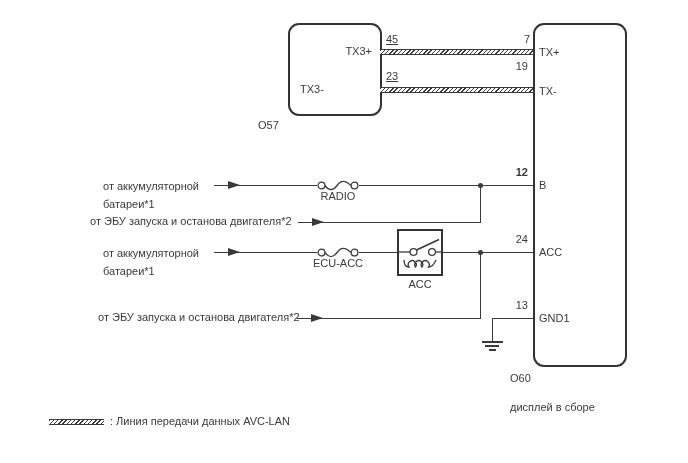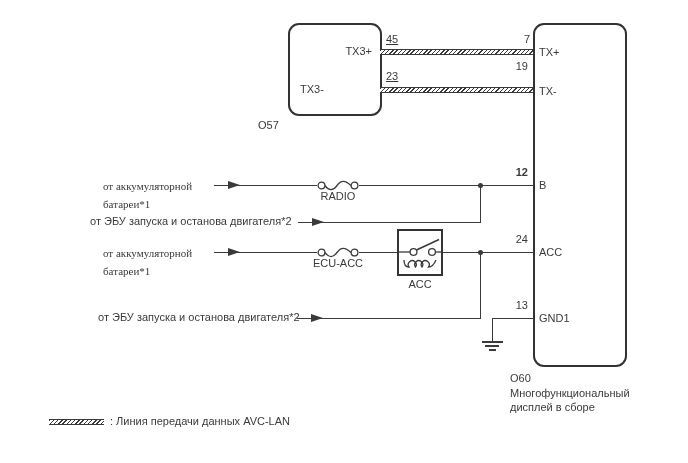--- a/index.html
+++ b/index.html
@@ -1,21 +1,21 @@
 <!DOCTYPE html>
 <html><head>
 <meta charset="utf-8">
 <style>
   html,body { margin:0; padding:0; background:#fff; }
   .canvas {
     position:relative; width:688px; height:463px; background:#ffffff;
     font-family:"Liberation Sans", sans-serif; color:#3a3a3a; overflow:hidden;
   }
   .lbl { position:absolute; font-size:11px; line-height:13px; white-space:nowrap; color:#3a3a3a; }
-  .lbl .row { display:block; line-height:18px;font-family:Liberation Serif, serif; }
+  .lbl .row { display:block; line-height:18px; }
   .box { position:absolute; border:2px solid #333; border-radius:11px; background:#fff; }
   .hline { position:absolute; height:1px; background:#3a3a3a; }
   .vline { position:absolute; width:1px;  background:#3a3a3a; }
   .avc-band {
     position:absolute; height:4px;
     border-top:1.5px solid #3a3a3a; border-bottom:1.5px solid #3a3a3a;
     background:repeating-linear-gradient(135deg, #3a3a3a 0 1px, #ffffff 1px 3px);
   }
   .arrow {
     position:absolute; width:0; height:0;
@@ -44,21 +44,20 @@
 
   <div class="lbl" style="left:258px; top:119px;">O57</div>
 
   <div class="lbl" style="left:539px; top:46px;">TX+</div>
   <div class="lbl" style="left:539px; top:85px;">TX-</div>
   <div class="lbl" style="left:539px; top:179px;">B</div>
   <div class="lbl" style="left:539px; top:246px;">ACC</div>
   <div class="lbl" style="left:539px; top:312px;">GND1</div>
 
   <div class="lbl" style="left:510px; top:372px;">O60</div>
-  <div class="lbl" style="left:510px; top:387px;">Многофункциональный</div>
   <div class="lbl" style="left:510px; top:401px;">дисплей в сборе</div>
 
   <div class="lbl pin-num" style="left:386px; top:33px;">45</div>
   <div class="lbl pin-num" style="left:386px; top:70px;">23</div>
   <div class="lbl pin-num-r" style="left:490px; top:33px; width:40px;">7</div>
   <div class="lbl pin-num-r" style="left:488px; top:60px; width:40px;">19</div>
   <div class="lbl pin-num-r" style="left:488px; top:166px; width:40px;font-weight:bold;">12</div>
   <div class="lbl pin-num-r" style="left:488px; top:233px; width:40px;">24</div>
   <div class="lbl pin-num-r" style="left:488px; top:299px; width:40px;">13</div>
 

